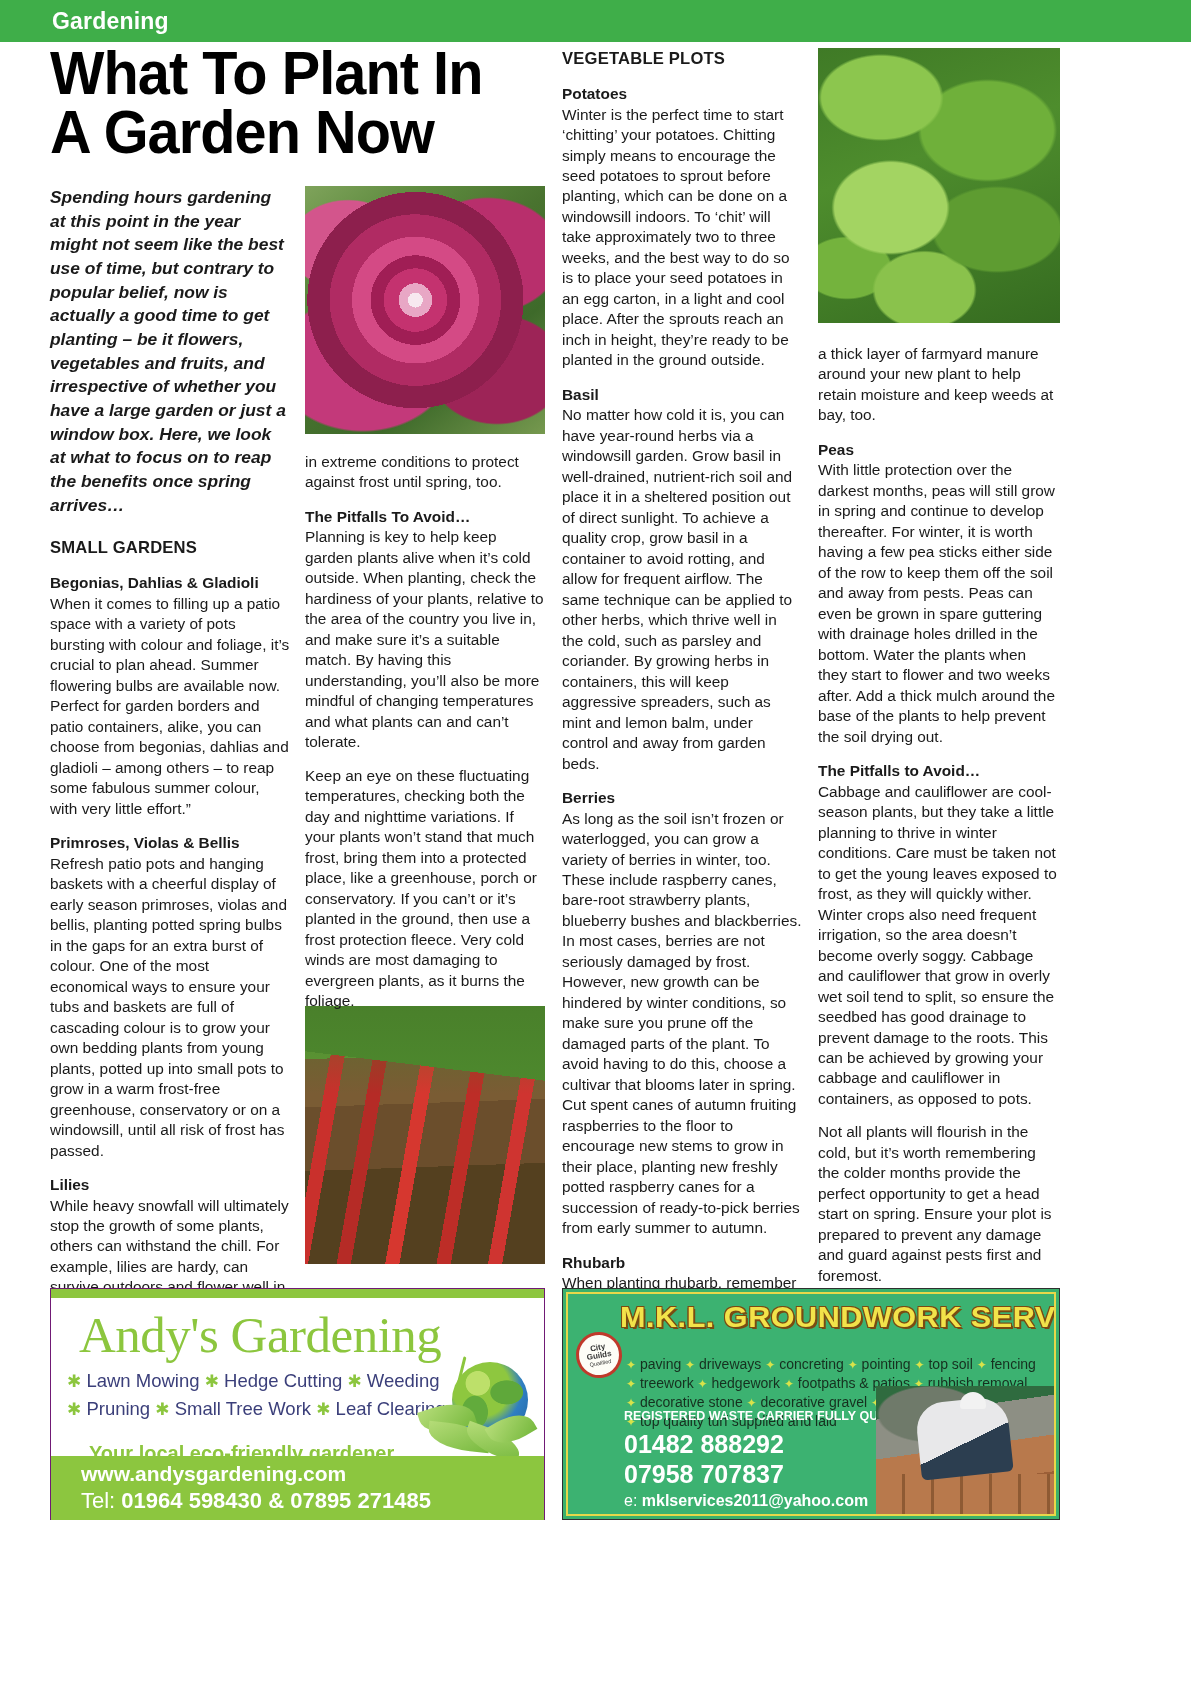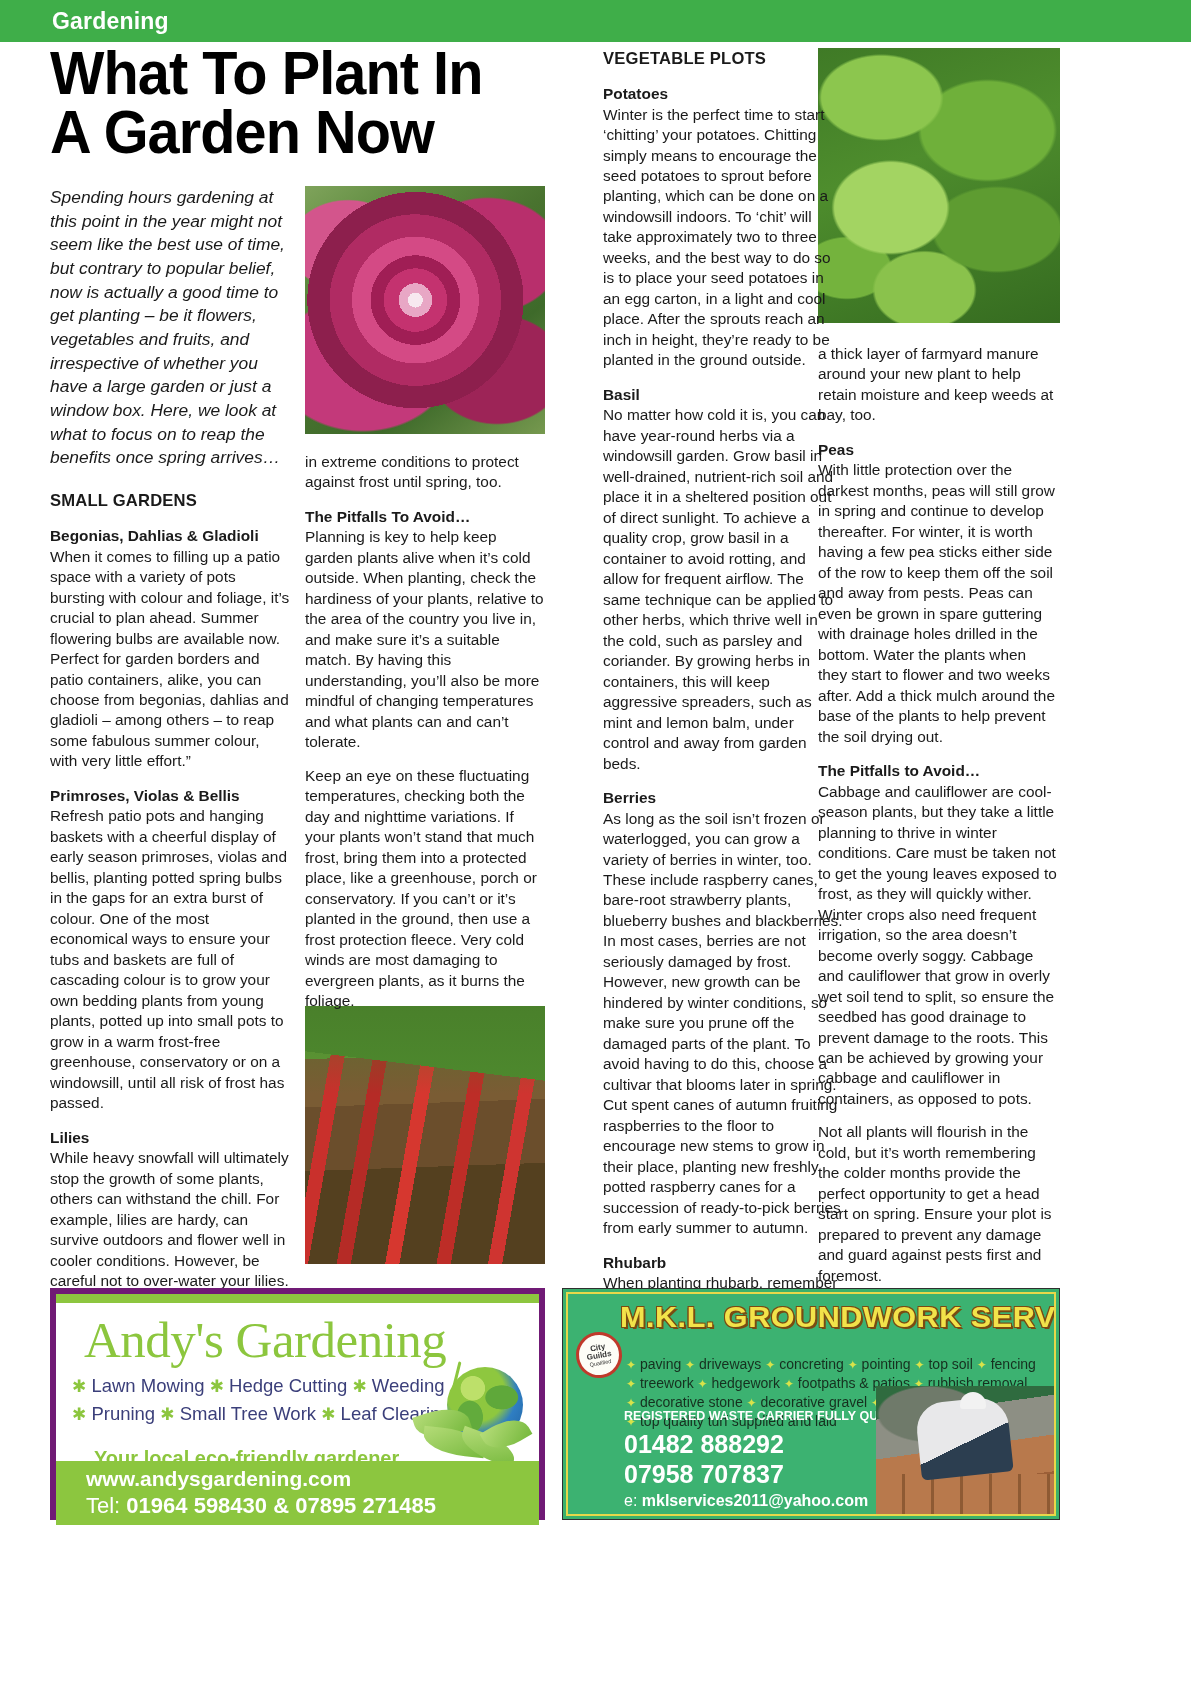--- a/index.html
+++ b/index.html
@@ -30,26 +30,27 @@
     font-size: 62px; line-height: 0.95; font-weight: bold;
     letter-spacing: -1px;
     color: #000;
     transform: scaleX(0.93); transform-origin: left top;
   }
 
   
   .col { position: absolute; width: 240px; font-size: 15.4px; line-height: 1.33; }
   .col-1 { left: 50px; top: 186px; }
   .col-2 { left: 305px; top: 452px; }
-  .col-3 { left: 562px; top: 48px; margin-left: 41px; }
+  .col-3 { left: 562px; top: 48px; }
   .col-4 { left: 818px; top: 344px; }
 
   .intro {
     font-style: italic; font-size: 17.4px; line-height: 1.36;
     margin-bottom: 20px;
+    font-weight: bold;
   }
   .sec-head {
     font-size: 16.6px; font-weight: bold; letter-spacing: 0.2px;
     margin: 16px 0 14px 0;
   }
   .sec-head.first { margin-top: 0; }
   .sub-head {
     font-size: 15.4px; font-weight: bold;
     margin: 14px 0 0 0;
   }
@@ -89,21 +90,21 @@
       linear-gradient(187deg, #4e8a2e 0 26%, transparent 26%),
       linear-gradient(100deg, transparent 0 12%, #c9302c 12% 17%, transparent 17% 27%, #b52b26 27% 32%, transparent 32% 44%, #d6372f 44% 49%, transparent 49% 62%, #bd2d27 62% 67%, transparent 67% 80%, #cf3430 80% 85%, transparent 85%),
       linear-gradient(178deg, #5f9a36 0 20%, #7a5c34 20% 38%, #6b4e2c 38% 62%, #54401f 62% 100%);
   }
   .ph-overlay-green { position: absolute; left: 0; top: 0; width: 100%; height: 34%;
     background: linear-gradient(180deg, rgba(70,120,40,0.55), rgba(70,120,40,0)); }
 
   
   .ad { position: absolute; }
   .ad-andy { left: 50px; top: 1288px; width: 495px; height: 232px;
-    border: 6px solid #701a75; background: #ffffff; }
+    border: 1px solid #701a75; background: #ffffff; }
   .ad-andy-topbar { height: 9px; background: #8dc63f; }
   .ad-andy-body { position: relative; height: 158px; }
   .ad-andy-title {
     position: absolute; left: 28px; top: 8px;
     font-family: "Liberation Serif", serif;
     font-size: 51px; color: #8cc63e; letter-spacing: -0.5px;
   }
   .ad-andy-services { position: absolute; left: 16px; top: 72px; width: 400px; }
   .svc-line { font-size: 18.5px; color: #3b3f7a; margin-bottom: 6px; white-space: nowrap; }
   .svc-star { color: #8cc63e; font-size: 17px; }

